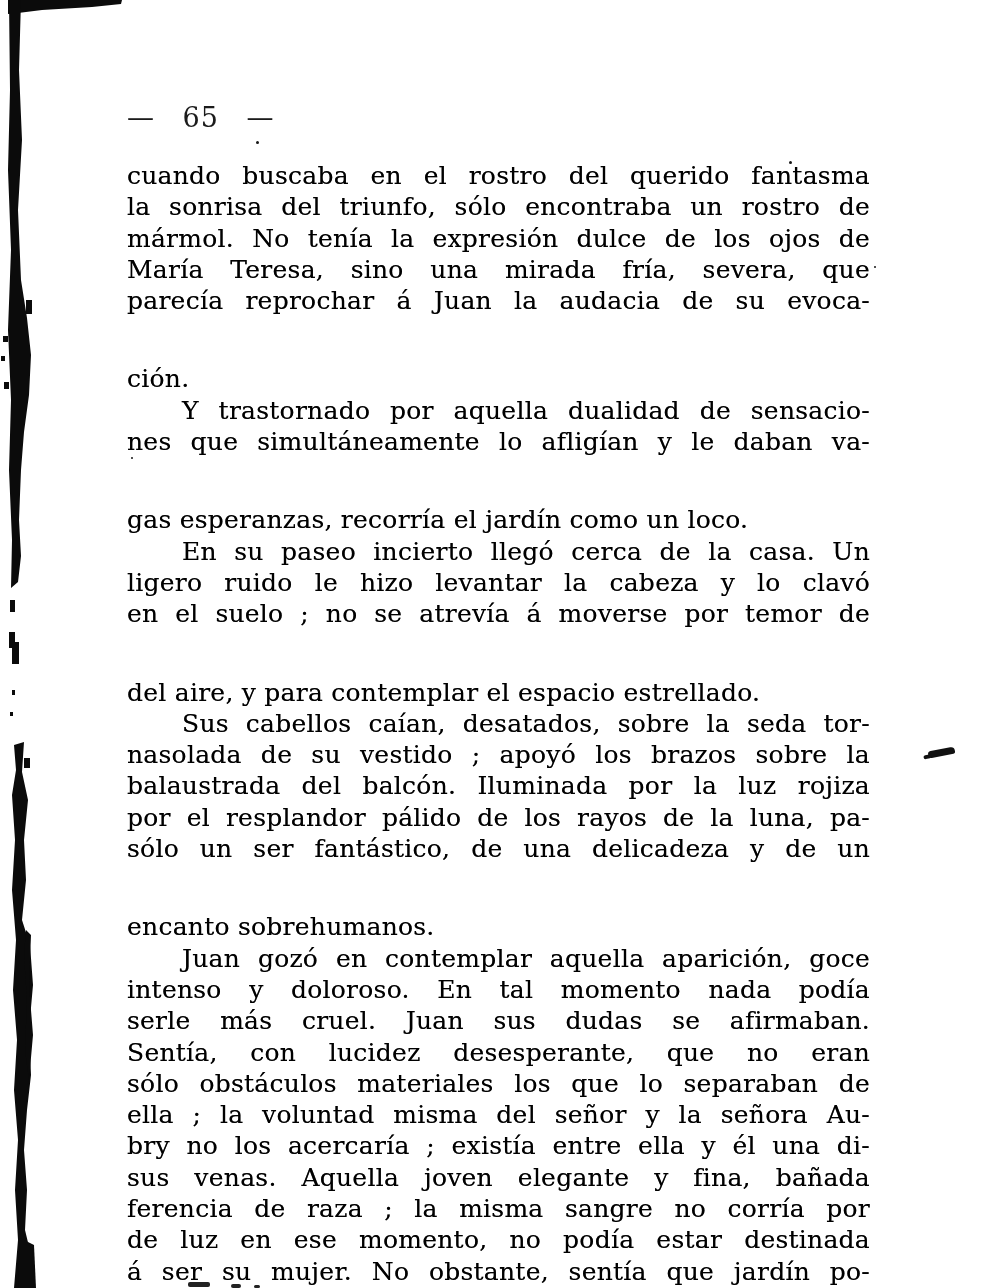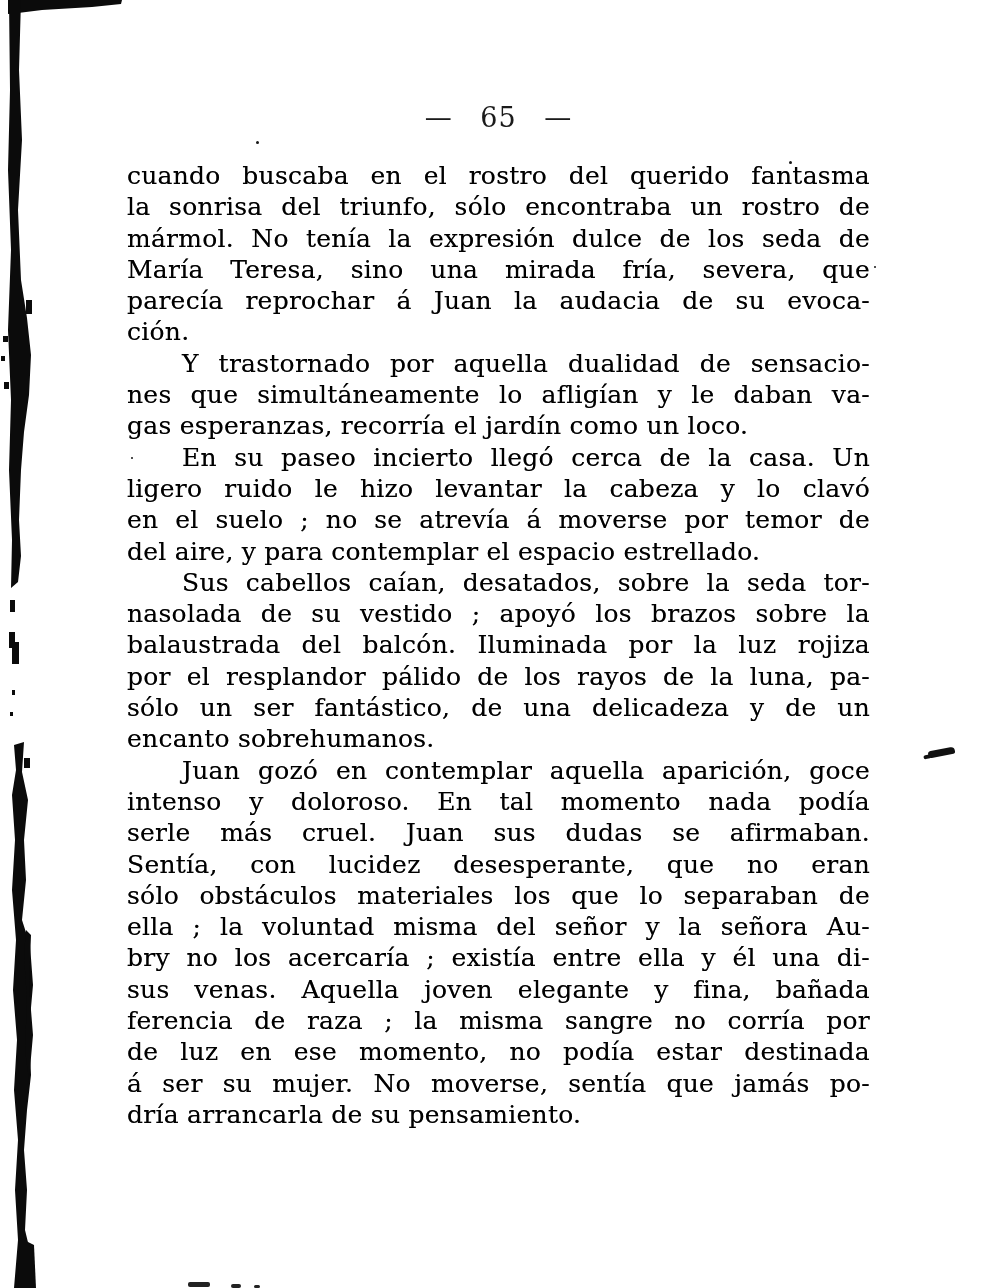--- a/index.html
+++ b/index.html
@@ -8,21 +8,20 @@
     width:1000px;height:1288px;
     background:#ffffff;
     overflow:hidden;
     font-family:"DejaVu Serif","Liberation Serif",serif;
     color:#171717;
   }
   
   .page-header{
     position:absolute;
     left:127px;top:102px;width:743px;
-    text-align:center;
     font-size:27px;
     letter-spacing:1px;
     word-spacing:18px;
     color:#1b1b1b;
   }
   
   .text-body{
     position:absolute;
     left:127px;top:160px;width:743px;
     font-size:25px;
@@ -31,21 +30,21 @@
     color:#000000;
     text-shadow:0 0 0.4px rgba(0,0,0,0.55);
   }
   .line{
     text-align:justify;
     text-align-last:justify;
     text-justify:inter-word;
     white-space:normal;
     overflow:visible;
   }
-  .line.last{ text-align-last:left; }
+  .line.last{ text-align-last:left;margin-top:47px; }
   .line.indent{ text-indent:55px; }
 
   
   .scan-artifacts{ position:absolute; left:0; top:0; pointer-events:none; }
   .speck{ position:absolute; background:#161616; border-radius:50%; }
   .right-dash{
     position:absolute; left:928px; top:749px;
     width:27px; height:7px;
     background:#111;
     border-radius:3px 4px 2px 3px;
@@ -84,21 +83,21 @@
     <polygon fill="#0b0b0b" points="26,930 31,935 29,985 33,1035 29,1080 25,1050 27,1000 24,955"></polygon>
     <polygon fill="#0b0b0b" points="20,1238 34,1245 36,1288 18,1288"></polygon>
     <rect x="24" y="758" width="6" height="10" fill="#0b0b0b"></rect>
   </svg>
 
   <div class="page-header">— 65 —</div>
 
   <div class="text-body">
       <div class="line">cuando buscaba en el rostro del querido fantasma</div>
       <div class="line">la sonrisa del triunfo, sólo encontraba un rostro de</div>
-      <div class="line">mármol. No tenía la expresión dulce de los seda de</div>
+      <div class="line">mármol. No tenía la expresión dulce de los ojos de</div>
       <div class="line">María Teresa, sino una mirada fría, severa, que</div>
       <div class="line">parecía reprochar á Juan la audacia de su evoca-</div>
       <div class="line last">ción.</div>
       <div class="line indent">Y trastornado por aquella dualidad de sensacio-</div>
       <div class="line">nes que simultáneamente lo afligían y le daban va-</div>
       <div class="line last">gas esperanzas, recorría el jardín como un loco.</div>
       <div class="line indent">En su paseo incierto llegó cerca de la casa. Un</div>
       <div class="line">ligero ruido le hizo levantar la cabeza y lo clavó</div>
       <div class="line">en el suelo ; no se atrevía á moverse por temor de</div>
       <div class="line last">del aire, y para contemplar el espacio estrellado.</div>
@@ -111,21 +110,21 @@
       <div class="line indent">Juan gozó en contemplar aquella aparición, goce</div>
       <div class="line">intenso y doloroso. En tal momento nada podía</div>
       <div class="line">serle más cruel. Juan sus dudas se afirmaban.</div>
       <div class="line">Sentía, con lucidez desesperante, que no eran</div>
       <div class="line">sólo obstáculos materiales los que lo separaban de</div>
       <div class="line">ella ; la voluntad misma del señor y la señora Au-</div>
       <div class="line">bry no los acercaría ; existía entre ella y él una di-</div>
       <div class="line">sus venas. Aquella joven elegante y fina, bañada</div>
       <div class="line">ferencia de raza ; la misma sangre no corría por</div>
       <div class="line">de luz en ese momento, no podía estar destinada</div>
-      <div class="line">á ser su mujer. No moverse, sentía que jamás po-</div>
+      <div class="line">á ser su mujer. No obstante, sentía que jardín po-</div>
       <div class="line last">dría arrancarla de su pensamiento.</div>
     </div>
 
   <div class="right-dash"></div>
 
   <div class="speck" style="left:256px;top:141px;width:3px;height:3px;"></div>
   <div class="speck" style="left:789px;top:161px;width:3px;height:3px;"></div>
   <div class="speck" style="left:874px;top:266px;width:2px;height:2px;"></div>
   <div class="speck" style="left:131px;top:457px;width:2px;height:2px;"></div>
 

